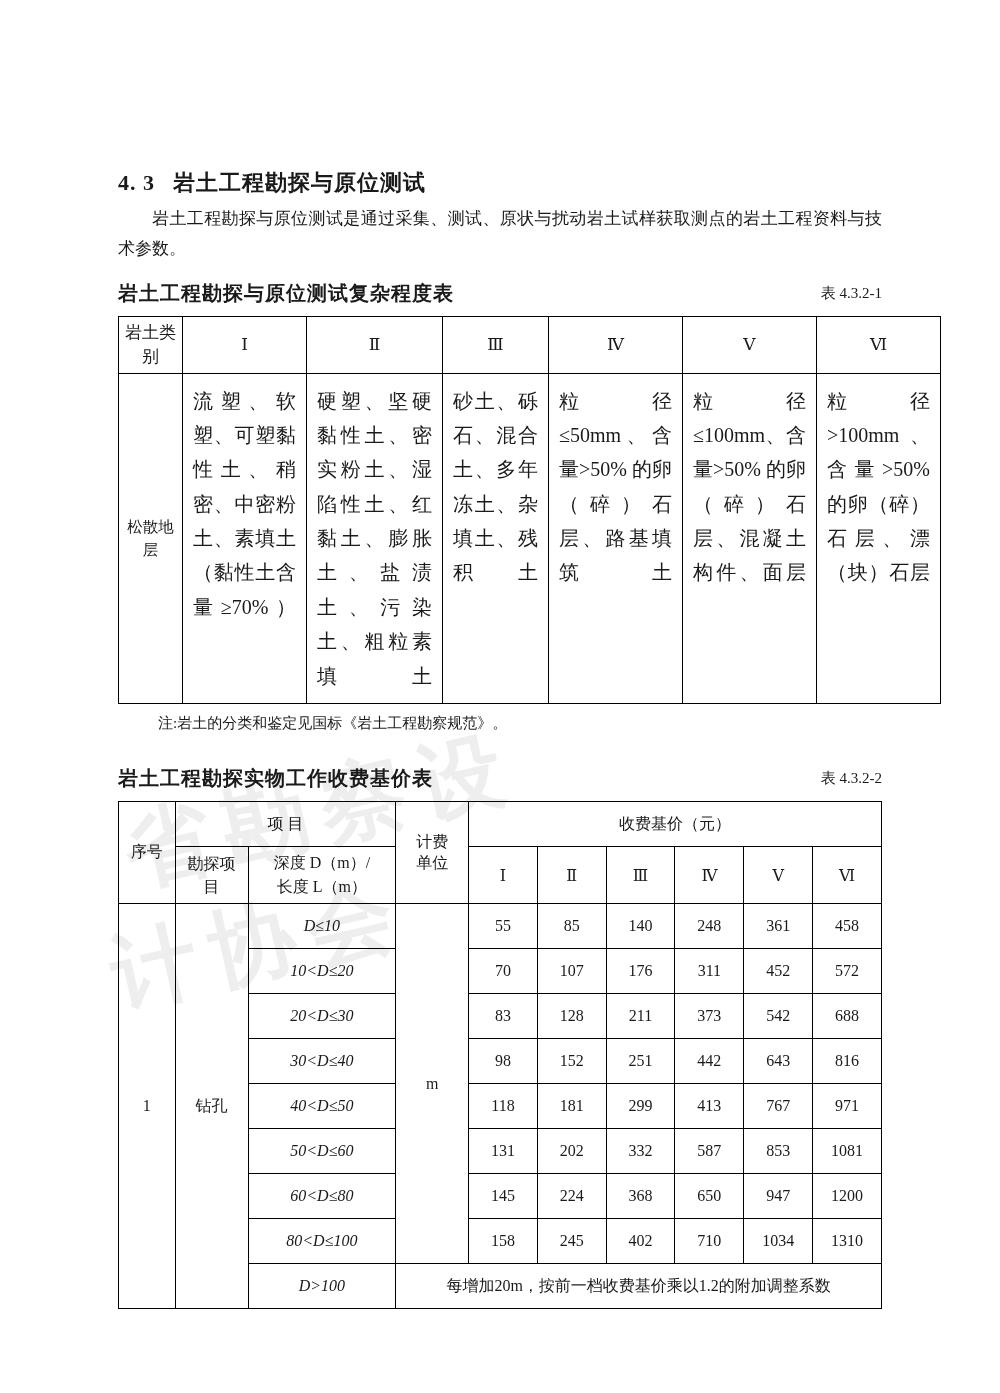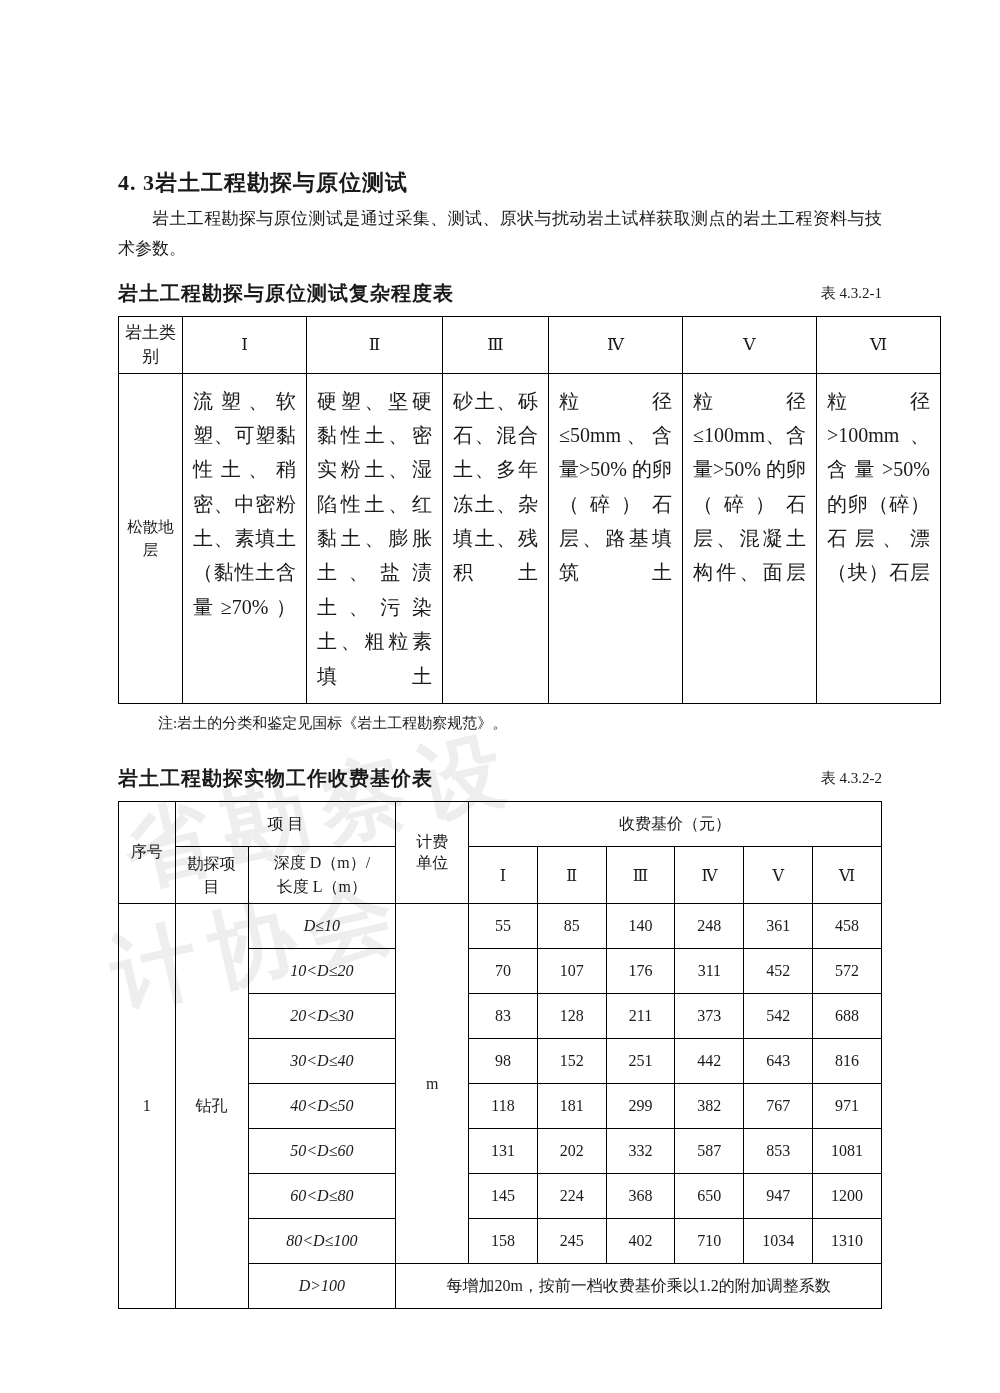--- a/index.html
+++ b/index.html
@@ -44,21 +44,21 @@
     position: relative;
     z-index: 2;
     padding: 0 118px;
   }
   h2.sec-title {
     font-size: 22px;
     font-weight: bold;
     margin: 168px 0 0 0;
     letter-spacing: 1px;
   }
-  h2.sec-title .num { }
+  h2.sec-title .num { margin-right: 18px; }
   h3.subsec {
     font-size: 17px;
     font-weight: bold;
     margin: 36px 0 0 0;
   }
   h3.subsec .num { margin-right: 16px; }
   p.body-text {
     font-size: 17px;
     line-height: 1.75;
     margin: 6px 0 0 0;
@@ -263,21 +263,21 @@
           <td>251</td>
           <td>442</td>
           <td>643</td>
           <td>816</td>
         </tr>
         <tr>
           <td class="ital">40&lt;D≤50</td>
           <td>118</td>
           <td>181</td>
           <td>299</td>
-          <td>382</td>
+          <td>413</td>
           <td>767</td>
           <td>971</td>
         </tr>
         <tr>
           <td class="ital">50&lt;D≤60</td>
           <td>131</td>
           <td>202</td>
           <td>332</td>
           <td>587</td>
           <td>853</td>

